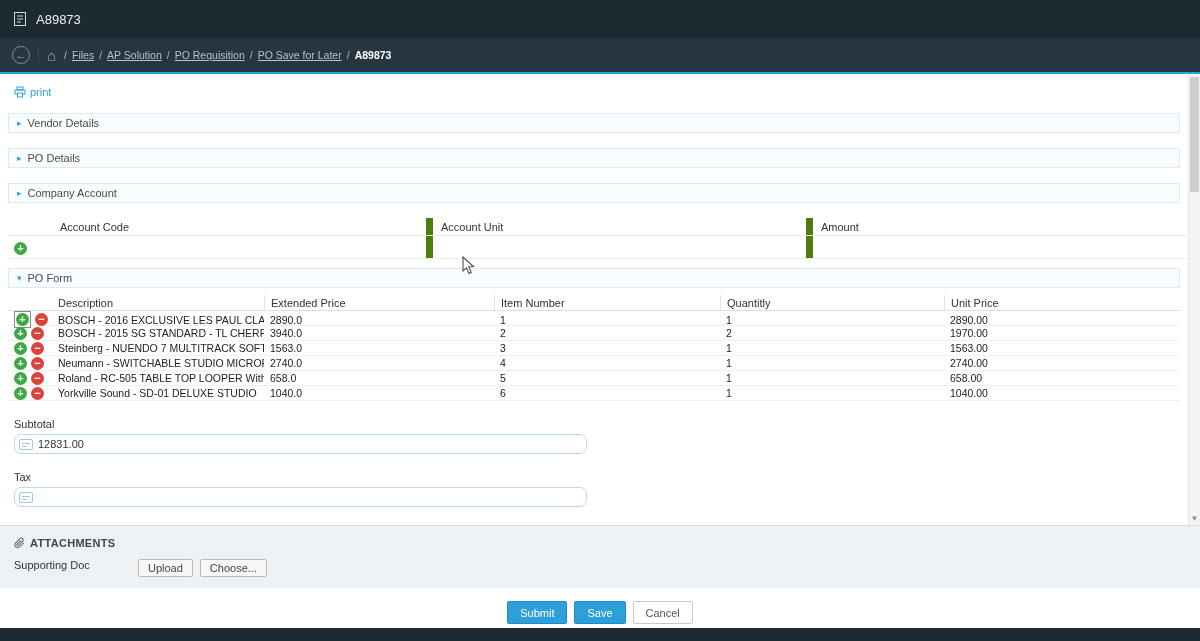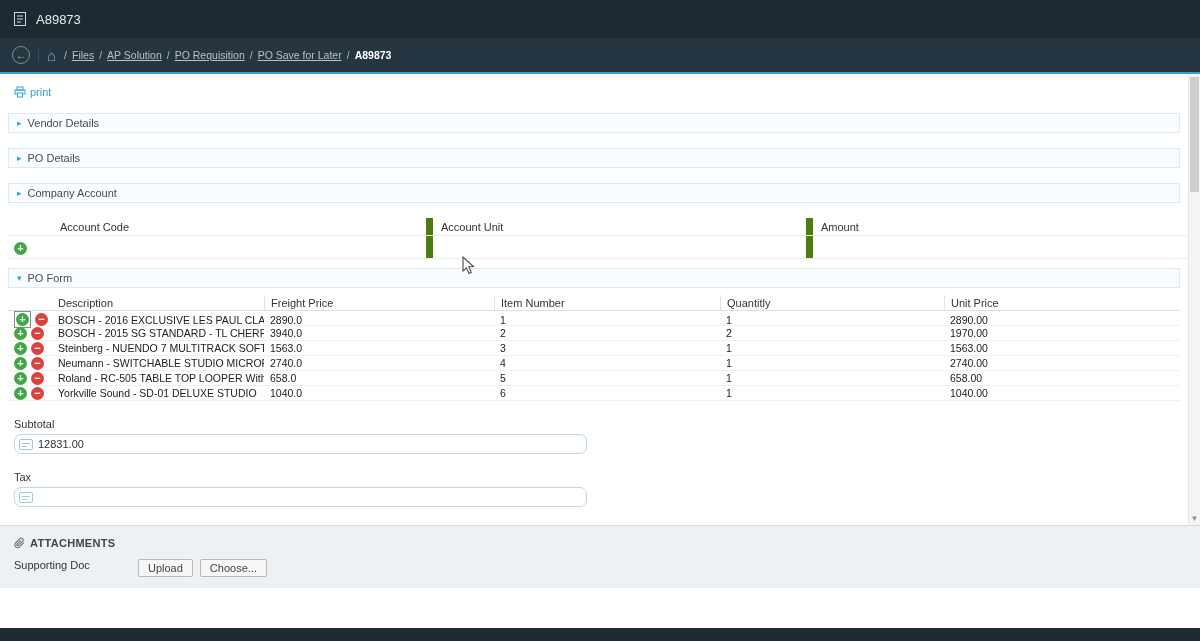--- a/index.html
+++ b/index.html
@@ -184,21 +184,21 @@
     <div class="panel p-poform">
       <span class="chev">▾</span>
       <span>PO Form</span>
     </div>
 
     
     <div class="potable">
       <div class="pot-row pot-head">
         <div class="cell"></div>
         <div class="cell">Description</div>
-        <div class="cell sep">Freight Price</div>
+        <div class="cell sep">Extended Price</div>
         <div class="cell sep">Item Number</div>
         <div class="cell sep">Quantitly</div>
         <div class="cell sep">Unit Price</div>
       </div>
 
       <div class="pot-row pot-data">
         <div class="rowicons">
           <span class="focus-box">
               <span class="icon-plus">+</span>
             </span>
@@ -302,20 +302,25 @@
       </svg>
       <span>ATTACHMENTS</span>
     </div>
     <div class="attach-row">
       <span class="attach-label">Supporting Doc</span>
       <button class="gray-btn">Upload</button>
       <button class="gray-btn">Choose...</button>
     </div>
   </div>
 
+  <div class="actionbar">
+    <button class="btn btn-blue">Submit</button>
+    <button class="btn btn-blue">Save</button>
+    <button class="btn btn-white">Cancel</button>
+  </div>
 
   <div class="footer"></div>
 
   <svg class="cursor" width="14" height="20" viewBox="0 0 14 20">
     <path d="M1,1 L1,15 L4.5,11.8 L7,17.5 L9.3,16.4 L6.8,10.8 L11.5,10.5 Z" fill="#ffffff" stroke="#4a4a4a" stroke-width="1.1"></path>
   </svg>
 
 </div>
 
 </body></html>

